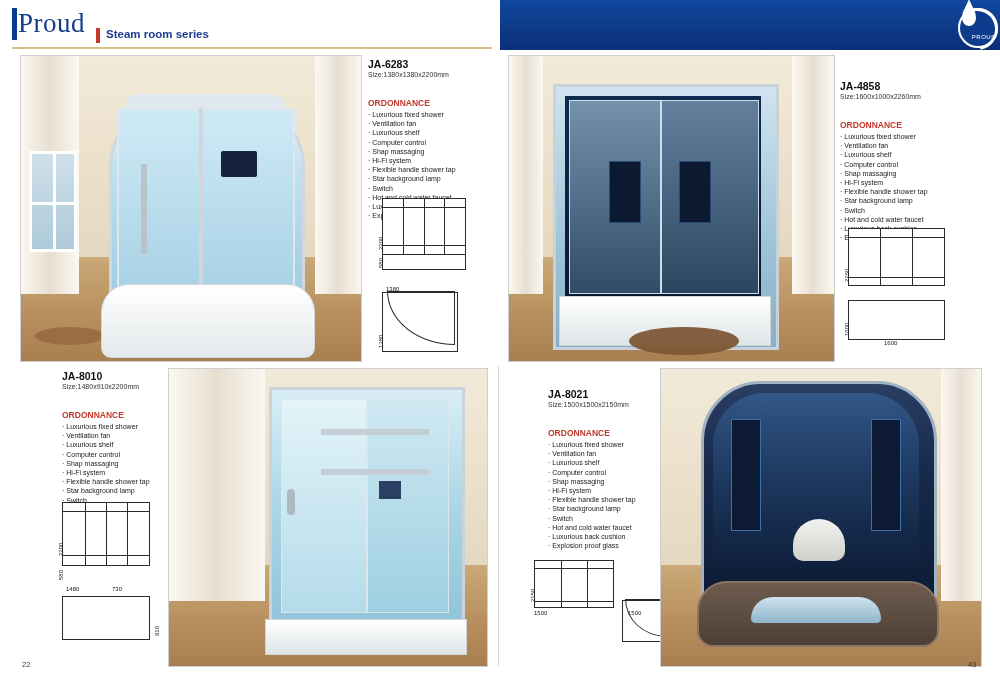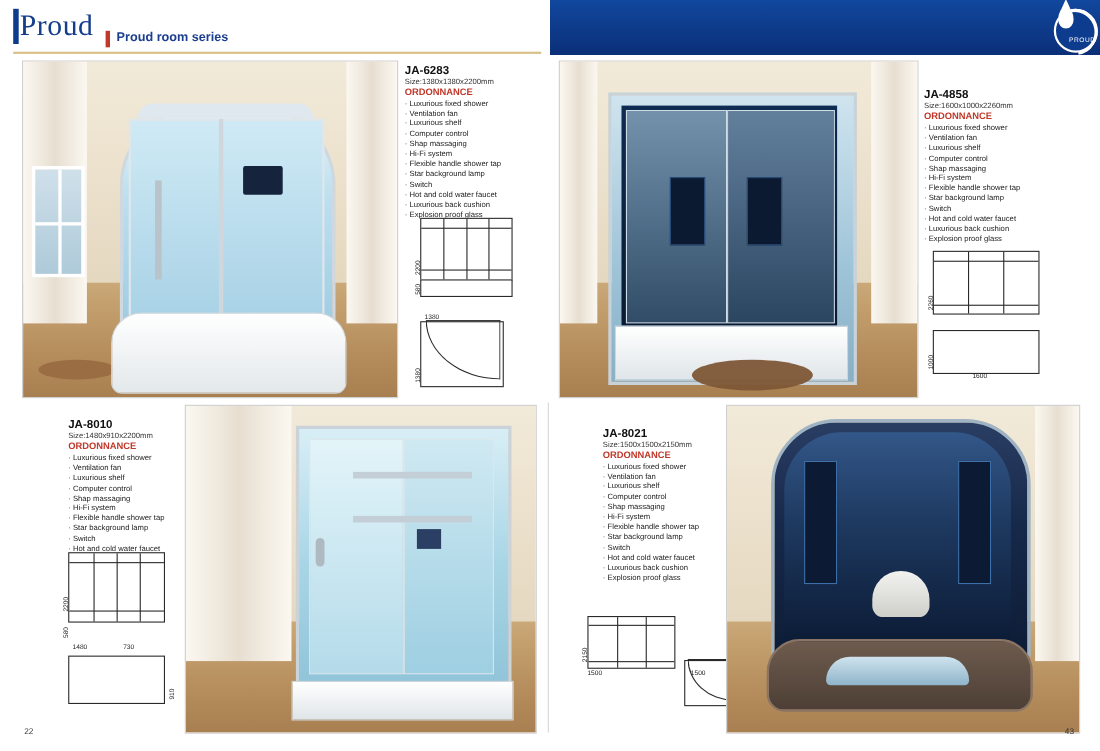--- a/index.html
+++ b/index.html
@@ -41,21 +41,21 @@
       background:linear-gradient(180deg,#f2ead9 0%,#e5d8c0 100%);}
   .curtain{position:absolute;top:0;height:78%;background:linear-gradient(90deg,#fbf8f1,#e7ded0,#fbf8f1);}
   .win{position:absolute;background:linear-gradient(180deg,#cfe0ea,#aecad9);border:3px solid #ffffff;}
   .win:before{content:"";position:absolute;left:50%;top:0;width:3px;height:100%;background:#fff;}
   .win:after{content:"";position:absolute;left:0;top:50%;width:100%;height:3px;background:#fff;}
   .rug{position:absolute;border-radius:50%;background:#8c5e3a;opacity:.95;}
 
   
   .model{font-size:10.5px;font-weight:bold;color:#111;}
   .size{font-size:7px;color:#333;margin-top:1px;}
-  .ord{font-size:8.5px;color:#c0392b;font-weight:bold;margin-top:0;}
+  .ord{font-size:8.5px;color:#c0392b;font-weight:bold;margin-top:20px;}
   .feat{font-size:7px;color:#1a1a1a;line-height:9.2px;margin-top:2px;}
   .feat div:before{content:"· ";}
 
   
   .draw{position:absolute;background:#ffffff;border:1px solid #2a2a2a;}
   .draw .v{position:absolute;top:0;bottom:0;width:1px;background:#2a2a2a;}
   .draw .h{position:absolute;left:0;right:0;height:1px;background:#2a2a2a;}
   .dim{position:absolute;font-size:6px;color:#222;}
   .dimv{position:absolute;font-size:6px;color:#222;transform:rotate(-90deg);transform-origin:left top;white-space:nowrap;}
   .arcbox{position:absolute;border:1px solid #2a2a2a;background:#fff;}
@@ -68,21 +68,21 @@
 <body>
 
 <div class="page">
 
   <div class="hdr">
     <div class="hdr-left"></div>
     <div class="hdr-right"></div>
     <div class="brand-bar"></div>
     <div class="brand">Proud</div>
     <div class="sep-red"></div>
-    <div class="hdr-sub">Proud room series</div>
+    <div class="hdr-sub">Steam room series</div>
     <div class="hdr-underline"></div>
     <div class="hdr-right-label">Steam room</div>
     <div class="logo-wrap">
       <div class="logo-circ"></div>
       <div class="logo-arc"></div>
       <div class="logo-drop"></div>
       <div class="logo-text">PROUD</div>
     </div>
   </div>
 
@@ -191,21 +191,21 @@
     <div class="v" style="left:31px;"></div>
       <div class="v" style="left:63px;"></div>
     <div class="h" style="top:8px;"></div>
       <div class="h" style="top:48px;"></div>
   </div>
   <div class="dimv" style="left:844px;top:282px;">2260</div>
   <div class="draw" style="left:848px;top:300px;width:95px;height:38px;"></div>
   <div class="dimv" style="left:844px;top:336px;">1000</div>
   <div class="dim" style="left:884px;top:340px;">1600</div>
 
-  <div class="panel" style="left:62px;top:380px;width:120px;">
+  <div class="panel" style="left:62px;top:370px;width:120px;">
     <div class="model">JA-8010</div>
     <div class="size">Size:1480x910x2200mm</div>
     <div class="ord">ORDONNANCE</div>
     <div class="feat">
       <div>Luxurious fixed shower</div>
       <div>Ventilation fan</div>
       <div>Luxurious shelf</div>
       <div>Computer control</div>
       <div>Shap massaging</div>
       <div>Hi-Fi system</div>

